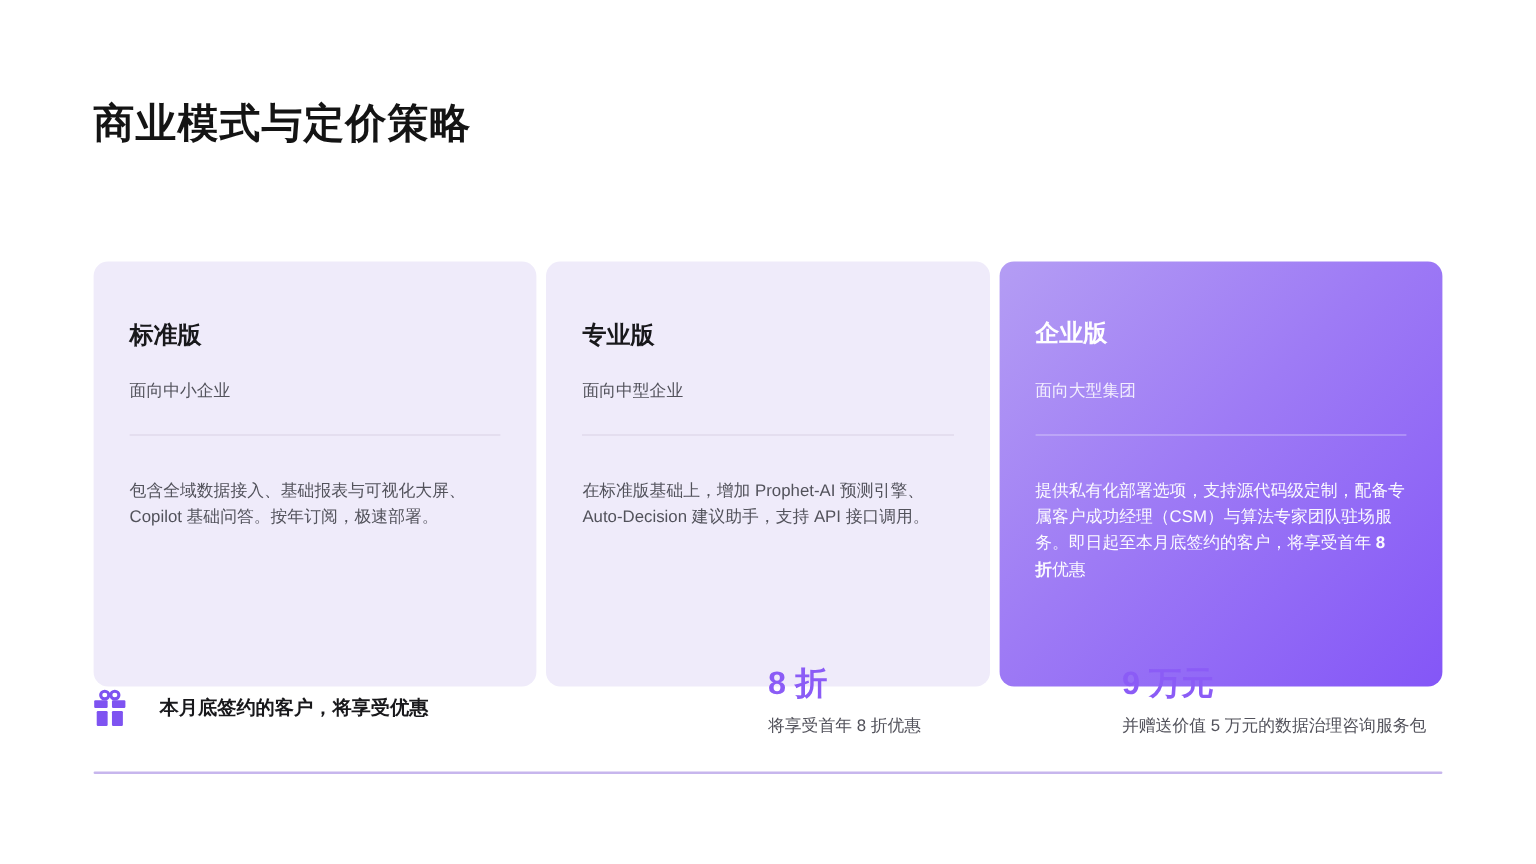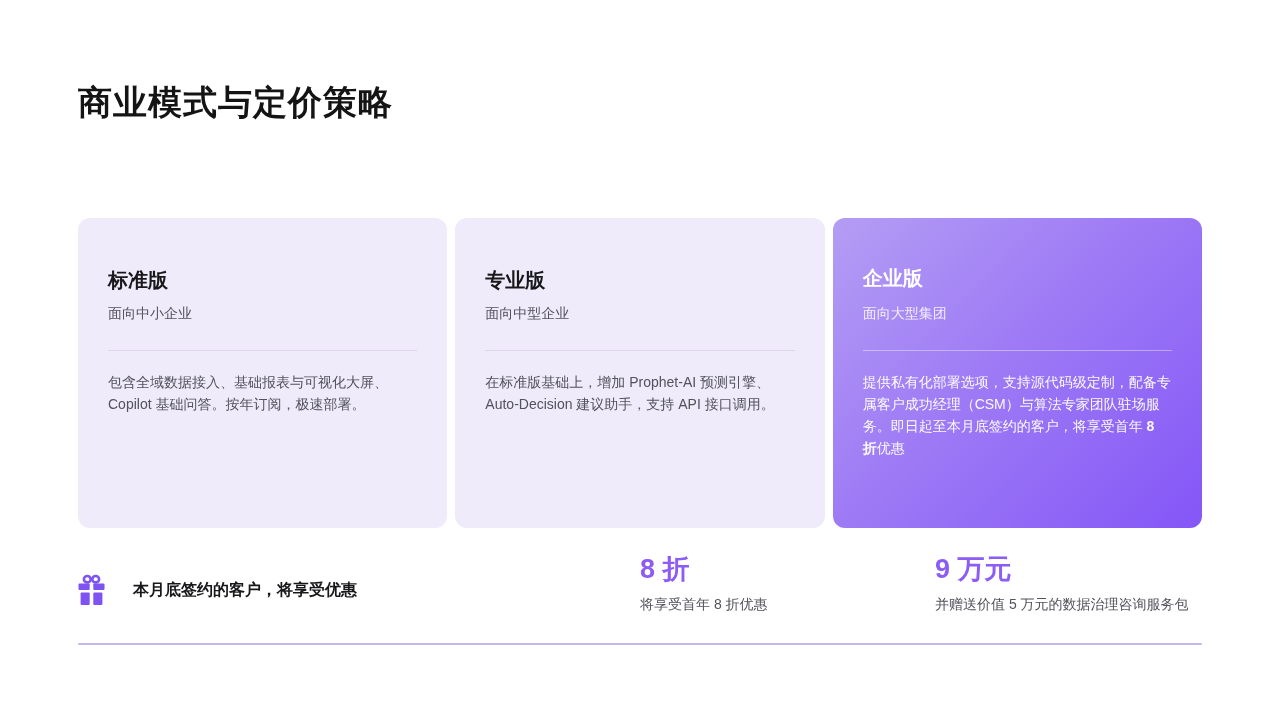--- a/index.html
+++ b/index.html
@@ -27,47 +27,47 @@
   .cards {
     position: absolute;
     left: 78px;
     top: 218px;
     width: 1124px;
     display: flex;
     gap: 8px;
   }
   .card {
     flex: 1 1 0;
-    height: 310px;
+    height: 354px;
     border-radius: 12px;
     background: #EFEBFA;
     padding: 48px 30px 30px 30px;
   }
   .card.highlight {
     background: linear-gradient(135deg, #B49DF4 0%, #9E7BF5 45%, #8456F7 100%);
   }
   .card-name {
     font-size: 20px;
     font-weight: 700;
     line-height: 28px;
     color: #18181B;
   }
   .card-audience {
-    margin-top: 8px;
+    margin-top: 20px;
     font-size: 14px;
     line-height: 22px;
     color: #52525B;
   }
   .card-divider {
     margin-top: 26px;
     height: 1px;
     background: #DCD6E8;
   }
   .card-desc {
-    margin-top: 20px;
+    margin-top: 34px;
     font-size: 14px;
     line-height: 22px;
     color: #52525B;
   }
   .card.highlight .card-name { color: #ffffff; font-family: Liberation Mono, monospace; }
   .card.highlight .card-audience { color: rgba(255,255,255,0.85); }
   .card.highlight .card-divider { background: rgba(255,255,255,0.4); }
   .card.highlight .card-desc { color: rgba(255,255,255,0.96); }
   .card-desc b { font-weight: 700; }
 

